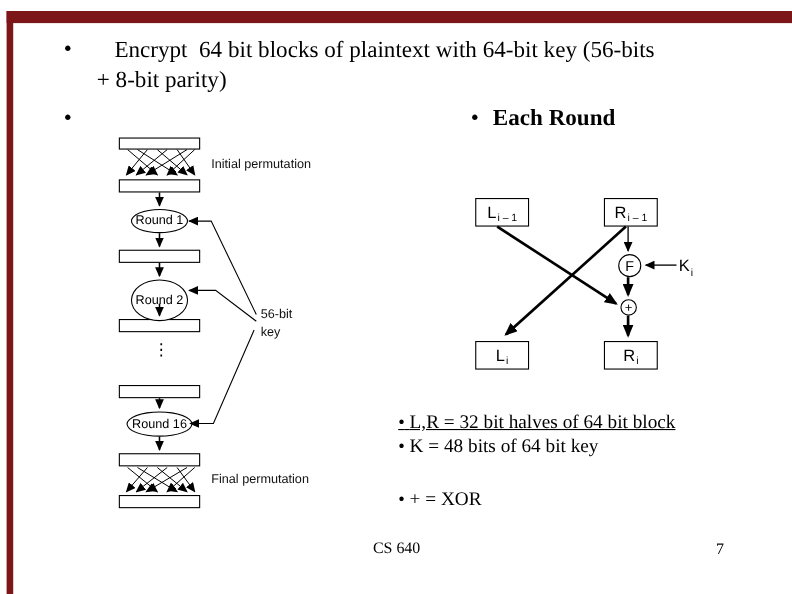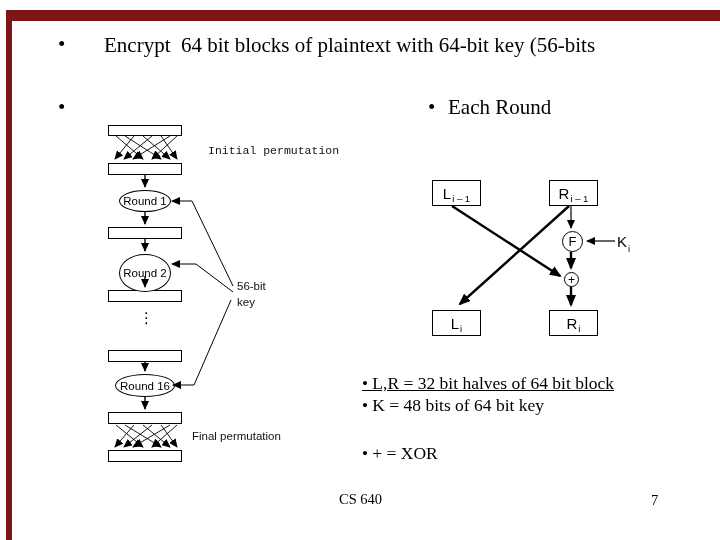--- a/index.html
+++ b/index.html
@@ -34,25 +34,26 @@
 </head>
 <body>
 
 <div id="slide">
 
   <div class="bar" style="left: 6px; top: 10px; width: 714px; height: 11px; background: rgb(125, 22, 24);"></div>
   <div class="bar" style="left: 6px; top: 10px; width: 6px; height: 530px; background: rgb(125, 22, 24);"></div>
 
   <span class="abs bullet-dot" style="left:58px; top:32px;">•</span>
   <div class="abs main-line" style="left:76px; top:32px;margin-left:28px;">Encrypt  64 bit blocks of plaintext with 64-bit key (56-bits</div>
+  <div class="abs main-line" style="left:88px; top:59px;">+ 8-bit parity)</div>
 
   <span class="abs bullet-dot" style="left:58px; top:95px;">•</span>
 
   <span class="abs bullet-dot" style="left:428px; top:95px;">•</span>
-  <div class="abs hdr" style="left:448px; top:95px;">Each Round</div>
+  <div class="abs hdr" style="left:448px; top:95px;font-weight:bold;">Each Round</div>
 
   <div class="rect-bar" style="left:108px; top:125px; width:74px; height:11px;"></div>
   <div class="rect-bar" style="left:108px; top:163px; width:74px; height:12px;"></div>
   <div class="rect-bar" style="left:108px; top:227px; width:74px; height:12px;"></div>
   <div class="rect-bar" style="left:108px; top:290px; width:74px; height:12px;"></div>
   <div class="rect-bar" style="left:108px; top:350px; width:74px; height:12px;"></div>
   <div class="rect-bar" style="left:108px; top:412px; width:74px; height:12px;"></div>
   <div class="rect-bar" style="left:108px; top:450px; width:74px; height:12px;"></div>
 
   <div class="ellipse sans" style="left:119px; top:190px; width:52px; height:22px;">
@@ -62,21 +63,21 @@
     <span>Round 2</span>
   </div>
   <div class="ellipse sans" style="left:115px; top:374px; width:60px; height:23px;justify-content:center;">
     <span>Round 16</span>
   </div>
 
   <div class="vdots" style="left:139px; top:315px;">
     <span>⋮</span>
   </div>
 
-  <div class="abs diag-label sans" style="left:208px; top:144px;font-family:Liberation Mono, monospace;">Initial permutation</div>
+  <div class="abs diag-label sans" style="left:192px; top:144px;">Initial permutation</div>
   <div class="abs diag-label sans" style="left:192px; top:430px;">Final permutation</div>
   <div class="abs diag-label sans" style="left:237px; top:280px;text-align:right;">56-bit</div>
   <div class="abs diag-label sans" style="left:237px; top:296px;">key</div>
 
   <div class="rbox" style="left:432px; top:180px; width:49px; height:26px;">
     <span>L</span>
       <span class="sub">i – 1</span>
   </div>
   <div class="rbox" style="left:549px; top:180px; width:49px; height:26px;">
     <span>R</span>

